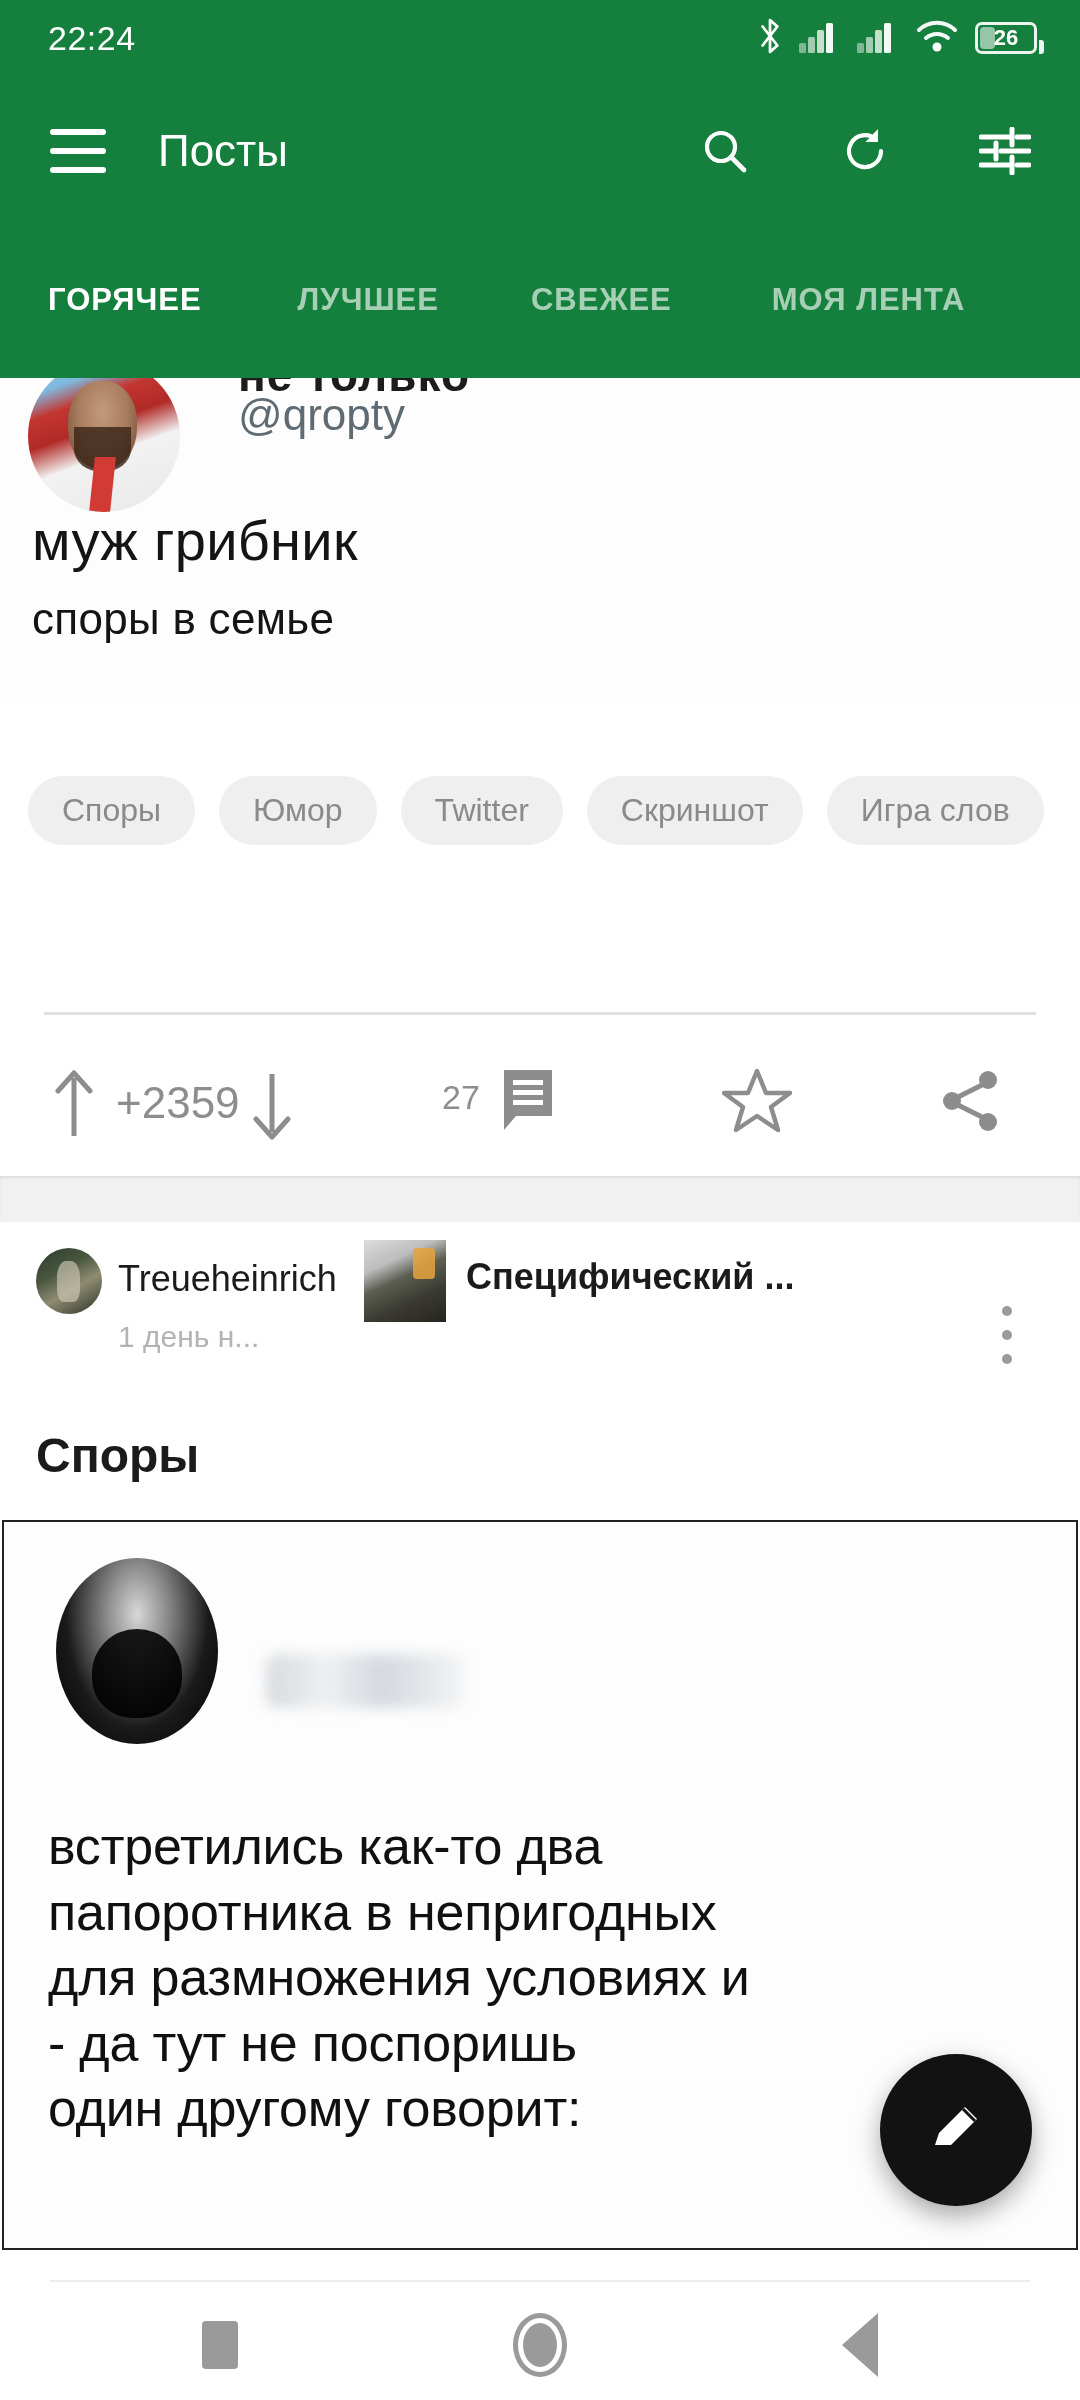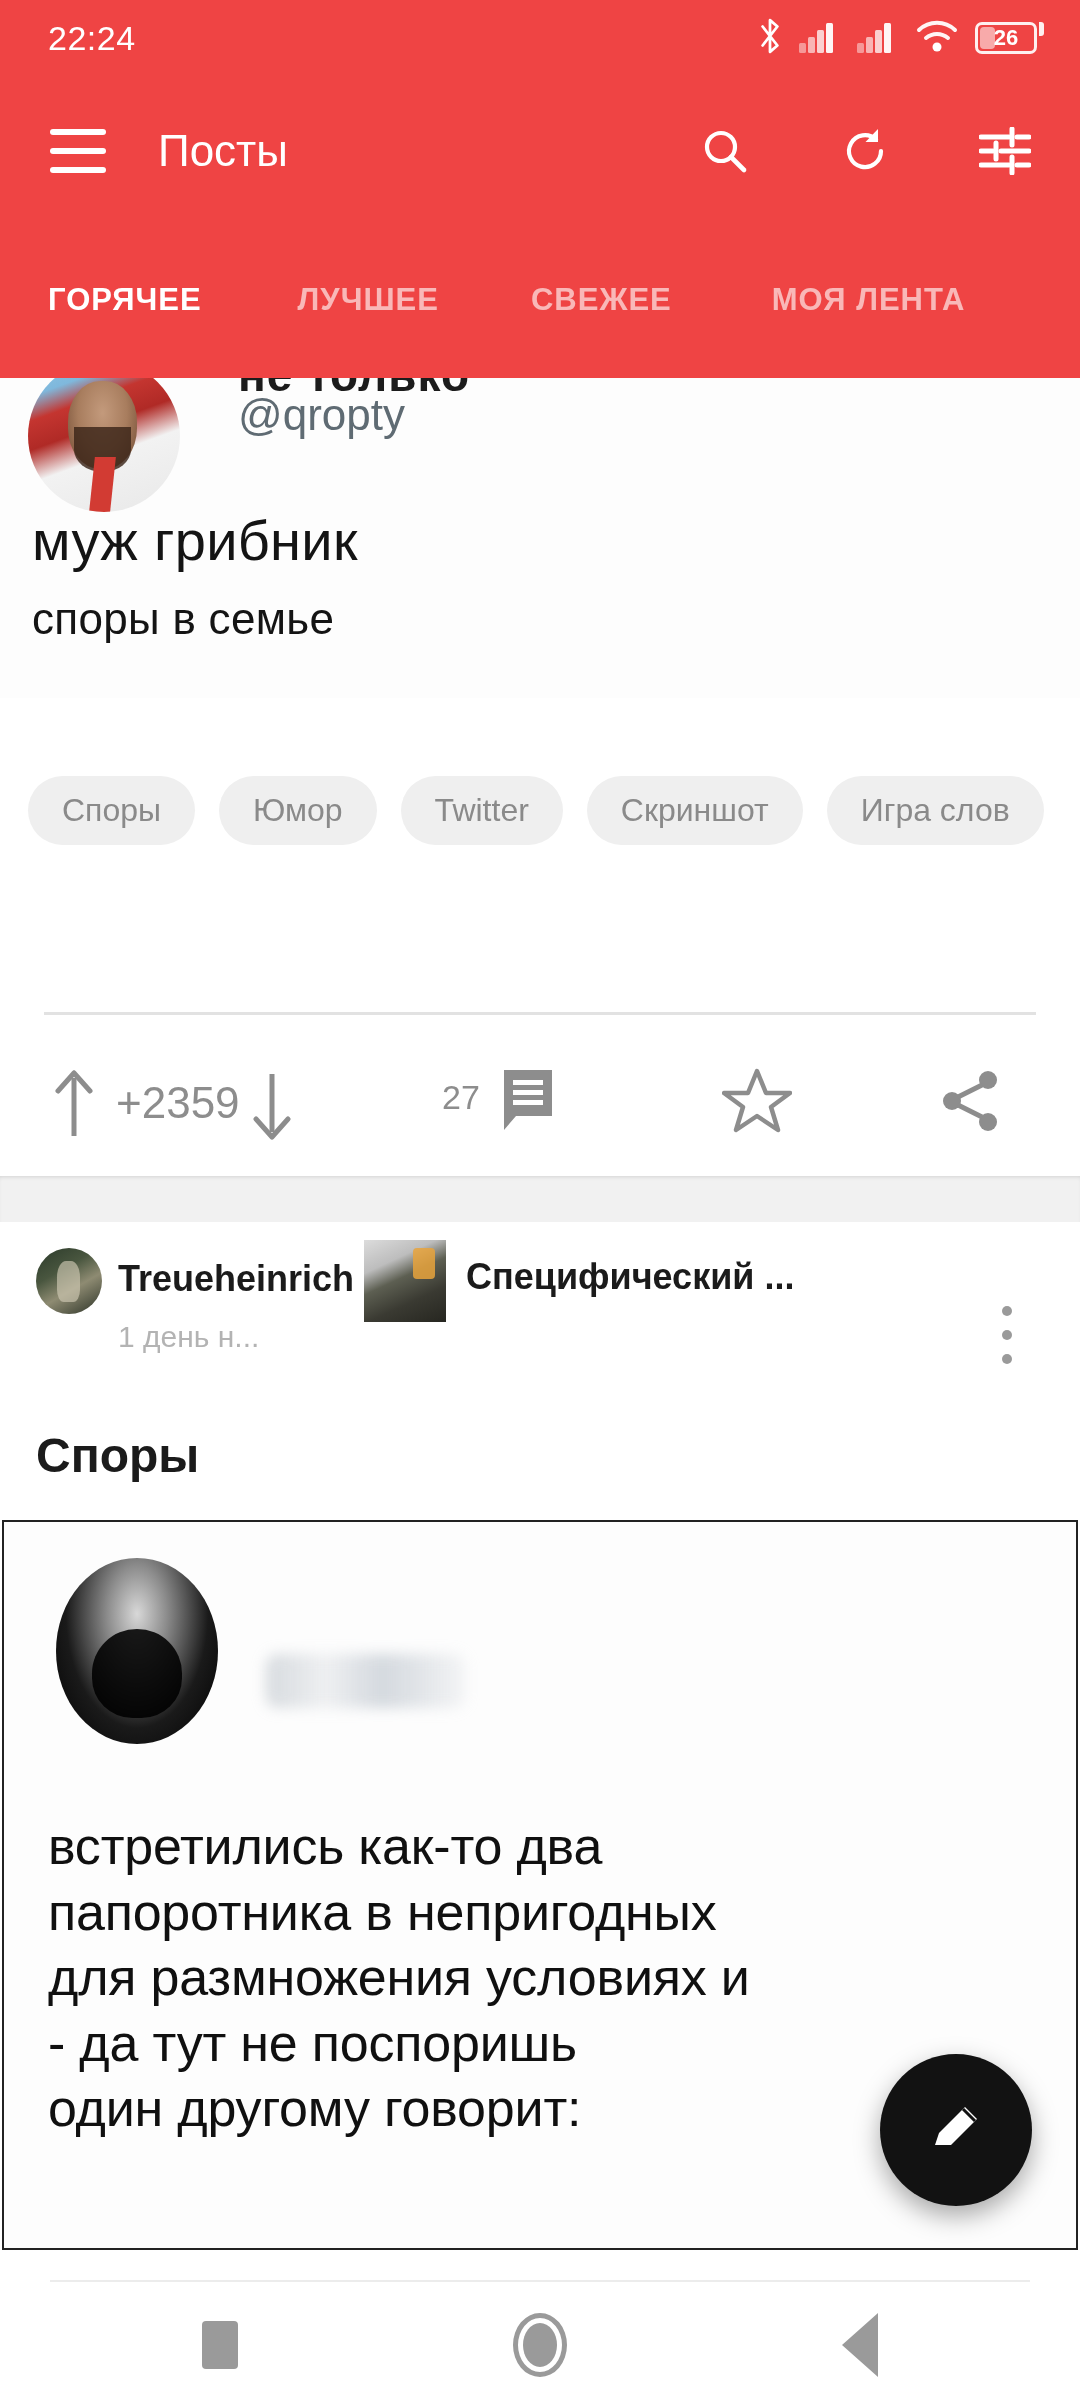--- a/index.html
+++ b/index.html
@@ -5,27 +5,27 @@
   * { margin:0; padding:0; box-sizing:border-box; }
   html, body {
     width:1080px; height:2400px;
     background:#ffffff;
     font-family:"Liberation Sans", sans-serif;
     overflow:hidden;
   }
   #app { position:relative; width:1080px; height:2400px; }
 
   
-  .header { position:absolute; top:0; left:0; width:1080px; height:378px; background:#ef4444; }
+  .header { position:absolute; top:0; left:0; width:1080px; height:378px; background:#15803d; }
 
   .statusbar { position:absolute; top:0; left:0; width:1080px; height:76px; display:flex; align-items:center; }
   .status-time { margin-left:48px; color:#ffffff; font-size:34px; letter-spacing:0.5px; }
   .status-icons { margin-left:auto; margin-right:36px; display:flex; align-items:center; gap:16px; }
   .sb-ico { display:block; }
-  .battery { display:flex; align-items:flex-start; }
+  .battery { display:flex; align-items:flex-end; }
   .batt-body { width:62px; height:32px; border:3px solid rgba(255,255,255,.92); border-radius:7px; position:relative; display:flex; align-items:center; justify-content:center; }
   .batt-fill { position:absolute; left:2px; top:2px; bottom:2px; width:26%; background:rgba(255,255,255,.55); border-radius:4px; }
   .batt-num { position:relative; color:#ffffff; font-size:22px; font-weight:bold; line-height:1; }
   .batt-tip { width:5px; height:14px; background:rgba(255,255,255,.92); border-radius:0 3px 3px 0; margin-left:2px; }
 
   .toolbar { position:absolute; top:96px; left:0; width:1080px; height:110px; display:flex; align-items:center; }
   .hamburger { margin-left:50px; width:56px; height:44px; display:flex; flex-direction:column; justify-content:space-between; cursor:pointer; }
   .hamburger span { display:block; height:6px; background:#ffffff; border-radius:3px; }
   .toolbar-title { margin-left:52px; color:#ffffff; font-size:44px; font-weight:400; }
   .toolbar-actions { margin-left:auto; margin-right:46px; display:flex; align-items:center; gap:82px; }
@@ -65,21 +65,21 @@
   .act-cnum { left:442px; top:28px; font-size:34px; color:#8d8d8d; }
   .act-comment { left:500px; top:18px; }
   .act-star { left:722px; top:16px; }
   .act-share { left:938px; top:18px; }
 
   .post-gap { position:absolute; top:1176px; left:0; width:1080px; height:46px; background:#f1f1f1;
     box-shadow: inset 0 3px 5px -3px rgba(0,0,0,.18); }
   .p2-av { position:absolute; top:1248px; left:36px; width:66px; height:66px; border-radius:50%; overflow:hidden;
     background:linear-gradient(150deg,#2b3a2a 0%,#49563f 35%,#8e8b72 60%,#2a3126 100%); }
   .p2-av::after { content:""; position:absolute; top:20%; left:32%; width:34%; height:62%; border-radius:40% 40% 30% 30%; background:#cfc9b4; opacity:.65; }
-  .p2-author { position:absolute; top:1258px; left:118px; font-size:36px; font-weight:bold; color:#1b1b1b; cursor:pointer; }
+  .p2-author { position:absolute; top:1258px; left:118px; font-size:36px; font-weight:normal; color:#1b1b1b; cursor:pointer; }
   .p2-comm-img { position:absolute; top:1240px; left:364px; width:82px; height:82px; overflow:hidden;
     background:linear-gradient(155deg,#dcdcdc 0%,#bdbdbd 28%,#5d5f52 46%,#3a3a32 70%,#262620 100%); }
   .p2-comm-img::after { content:""; position:absolute; top:10%; right:14%; width:26%; height:38%; background:#e8a33c; opacity:.85; border-radius:4px; }
   .p2-community { position:absolute; top:1256px; left:466px; font-size:36px; font-weight:bold; color:#1b1b1b; cursor:pointer; }
   .p2-time { position:absolute; top:1320px; left:118px; font-size:30px; color:#b3b3b3; }
   .p2-kebab { position:absolute; top:1300px; right:48px; width:50px; height:70px; display:flex; flex-direction:column; align-items:center; justify-content:space-between; padding:6px 0; cursor:pointer; }
   .p2-kebab i { display:block; width:10px; height:10px; border-radius:50%; background:#9a9a9a; }
 
   .p2-title { position:absolute; top:1428px; left:36px; font-size:48px; font-weight:bold; color:#1b1b1b; }
 

